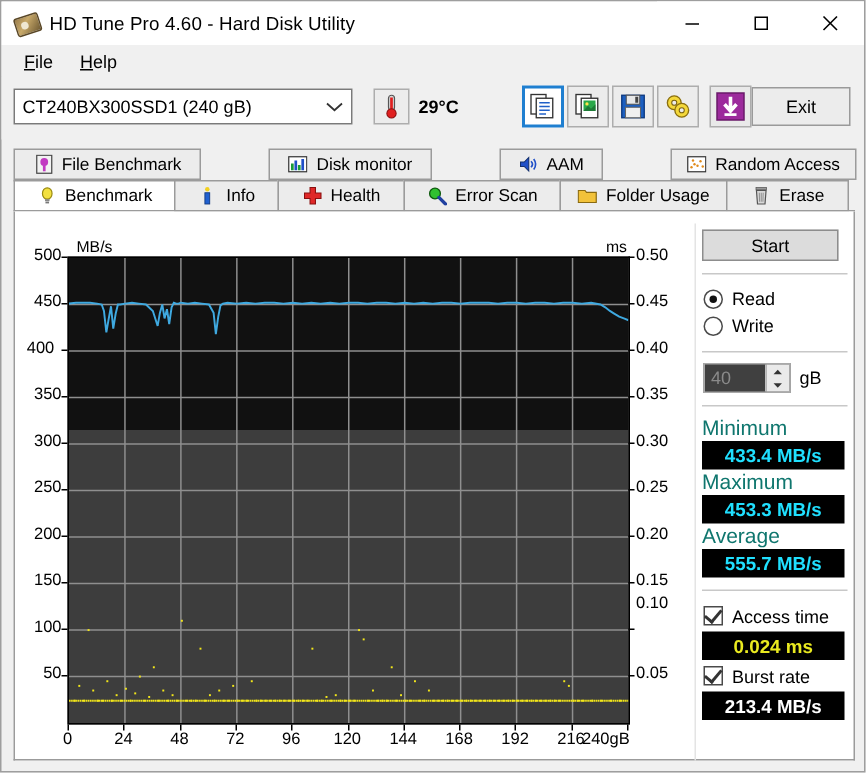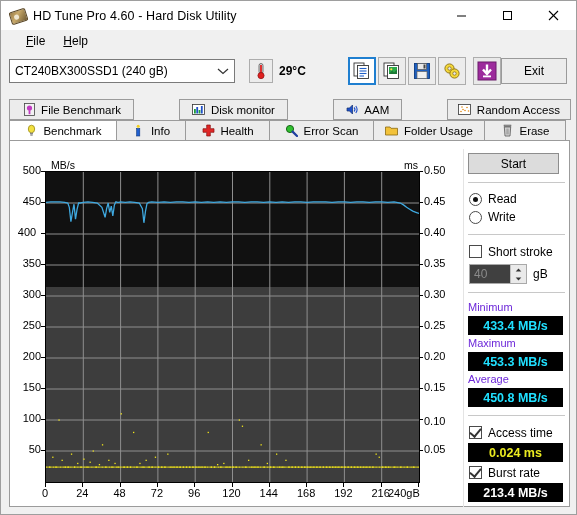--- a/index.html
+++ b/index.html
@@ -16,21 +16,21 @@
   .title-icon{width:16px;height:16px;margin-left:9px;margin-right:7px;position:relative;flex:0 0 auto;}
   .title-icon .disk{position:absolute;left:0;top:2px;width:15px;height:11px;background:linear-gradient(135deg,#9a7d4a 0%,#c8a96a 40%,#6f5a33 100%);
     transform:rotate(-18deg);border-radius:2px;border:1px solid #5a4726;}
   .title-icon .disk:after{content:"";position:absolute;left:3px;top:3px;width:5px;height:5px;border-radius:50%;background:#efe7d2;}
   .title-text{font-size:12.5px;color:#000;letter-spacing:.1px;}
   .winbtns{position:absolute;right:0;top:0;height:29px;display:flex;}
   .winbtn{width:46px;height:29px;display:flex;align-items:center;justify-content:center;font-size:12px;color:#1a1a1a;background:#ffffff;}
   .winbtn svg{display:block;}
 
   
-  .menubar{position:absolute;left:0;top:29px;width:575px;height:21px;background:#f0f0f0;display:flex;align-items:center;padding-left:16px;box-sizing:border-box;}
+  .menubar{position:absolute;left:0;top:29px;width:575px;height:21px;background:#f0f0f0;display:flex;align-items:center;padding-left:6px;box-sizing:border-box;}
   .menuitem{padding:2px 9px;font-size:12px;color:#000;}
   .menuitem u{text-decoration:underline;}
 
   
   .toolbar{position:absolute;left:0;top:50px;width:575px;height:42px;background:#f0f0f0;}
   .drive-select{position:absolute;left:8px;top:8px;width:226px;height:24px;background:#ffffff;border:1px solid #7a7a7a;box-sizing:border-box;
     display:flex;align-items:center;}
   .drive-select .dtext{padding-left:5px;font-size:12px;color:#000;flex:1;}
   .drive-select .darrow{width:22px;height:22px;display:flex;align-items:center;justify-content:center;color:#2b2b2b;}
   .temp-box{position:absolute;left:248px;top:8px;width:24px;height:24px;background:#ececec;border:1px solid #adadad;box-sizing:border-box;
@@ -76,21 +76,21 @@
   .chk-row{display:flex;align-items:center;gap:6px;height:19px;padding-left:2px;font-size:12px;}
   .chk{width:13px;height:13px;border:1px solid #4a4a4a;background:#fff;box-sizing:border-box;position:relative;flex:0 0 auto;}
   .chk.on:after{content:"";position:absolute;left:2px;top:-1px;width:5px;height:9px;border-right:2px solid #333;border-bottom:2px solid #333;transform:rotate(40deg);}
   .spin-row{display:flex;align-items:center;gap:6px;padding-left:2px;margin-top:3px;}
   .spin{width:58px;height:20px;background:#404040;border:1px solid #a9a9a9;box-sizing:border-box;display:flex;align-items:center;}
   .spin .sv{flex:1;padding-left:4px;font-size:12px;color:#8a8a8a;}
   .spin .sbtns{width:15px;height:18px;border-left:1px solid #c0c0c0;display:flex;flex-direction:column;}
   .spin .sb{flex:1;display:flex;align-items:center;justify-content:center;background:#eaeaea;}
   .spin .sb svg{display:block;}
   .unit{font-size:12px;color:#000;}
-  .stat-label{font-size:11px;color:#6d28d9;padding-left:1px;line-height:15px;}
+  .stat-label{font-size:14px;color:#0f766e;padding-left:1px;line-height:15px;}
   .lcd{height:19px;background:#000;display:flex;align-items:center;justify-content:center;
     font-family:"Liberation Sans", sans-serif;font-size:12.5px;font-weight:bold;margin:1px 0 1px 1px;width:95px;box-sizing:border-box;}
   .lcd.cyan{color:#20e0ff;}
   .lcd.yellow{color:#eaea20;}
   .lcd.white{color:#ffffff;}
   .vline{position:absolute;left:462px;top:148px;width:1px;height:358px;background:#e4e4e4;}
 </style>
 </head>
 <body>
 
@@ -483,21 +483,21 @@
         <div class="y2lab" style="top: 96px; left: 387px;">0.35</div>
         <div class="tick" style="left: 382px; top: 103px; width: 4px; height: 1px;"></div>
         <div class="y2lab" style="top: 127px; left: 387px;">0.30</div>
         <div class="tick" style="left: 382px; top: 134px; width: 4px; height: 1px;"></div>
         <div class="y2lab" style="top: 158px; left: 387px;">0.25</div>
         <div class="tick" style="left: 382px; top: 165px; width: 4px; height: 1px;"></div>
         <div class="y2lab" style="top: 189px; left: 387px;">0.20</div>
         <div class="tick" style="left: 382px; top: 196px; width: 4px; height: 1px;"></div>
         <div class="y2lab" style="top: 220px; left: 387px;">0.15</div>
         <div class="tick" style="left: 382px; top: 227px; width: 4px; height: 1px;"></div>
-        <div class="y2lab" style="top: 254px; left: 387px;">0.10</div>
+        <div class="y2lab" style="top: 235px; left: 387px;">0.10</div>
         <div class="tick" style="left: 382px; top: 258px; width: 4px; height: 1px;"></div>
         <div class="y2lab" style="top: 282px; left: 387px;">0.05</div>
         <div class="tick" style="left: 382px; top: 289px; width: 4px; height: 1px;"></div>
       </div>
     <div id="xlabels">
         <div class="xlab" style="left: -14px; top: 326px; width: 44px;">0</div>
         <div class="tick" style="left: 8px; top: 322px; width: 1px; height: 4px;"></div>
         <div class="xlab" style="left: 23.3px; top: 326px; width: 44px;">24</div>
         <div class="tick" style="left: 45.3px; top: 322px; width: 1px; height: 4px;"></div>
         <div class="xlab" style="left: 60.6px; top: 326px; width: 44px;">48</div>
@@ -531,24 +531,20 @@
       <span class="radio on"></span>
       <span>Read</span>
     </div>
     <div class="radio-row">
       <span class="radio"></span>
       <span>Write</span>
     </div>
 
     <div class="sep"></div>
 
-    <div class="chk-row">
-      <span class="chk"></span>
-      <span>Short stroke</span>
-    </div>
     <div class="spin-row">
       <span class="spin">
         <span class="sv">40</span>
         <span class="sbtns">
           <span class="sb">
               <svg width="7" height="4" viewBox="0 0 7 4">
                 <path d="M3.5 0.5 L6.3 3.5 L0.7 3.5 Z" fill="#333"></path>
               </svg>
             </span>
           <span class="sb">
@@ -562,21 +558,21 @@
     </div>
 
     <div class="sep"></div>
 
 
     <div class="stat-label">Minimum</div>
     <div class="lcd cyan">433.4 MB/s</div>
     <div class="stat-label">Maximum</div>
     <div class="lcd cyan">453.3 MB/s</div>
     <div class="stat-label">Average</div>
-    <div class="lcd cyan">450.8 MB/s</div>
+    <div class="lcd cyan">555.7 MB/s</div>
 
     <div class="sep"></div>
 
     <div class="chk-row">
       <span class="chk on"></span>
       <span>Access time</span>
     </div>
     <div class="lcd yellow">0.024 ms</div>
 
     <div class="chk-row">

